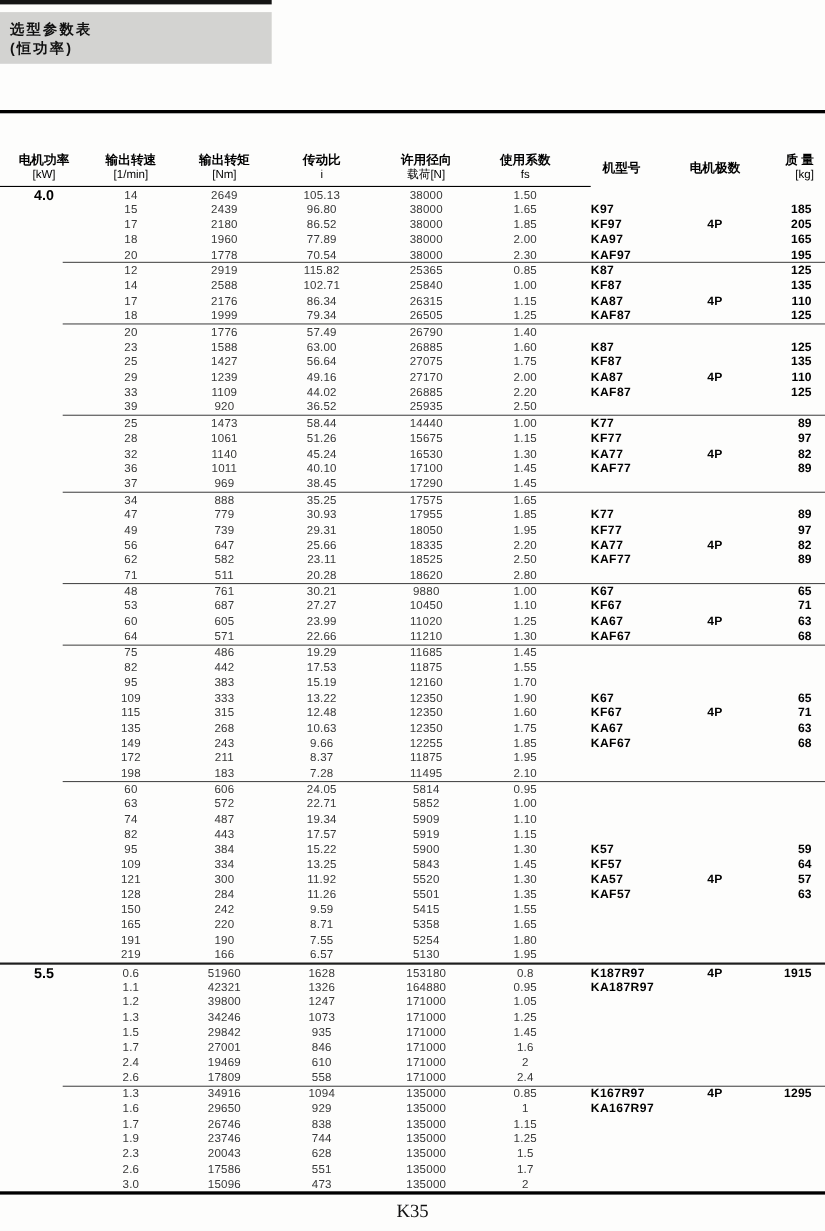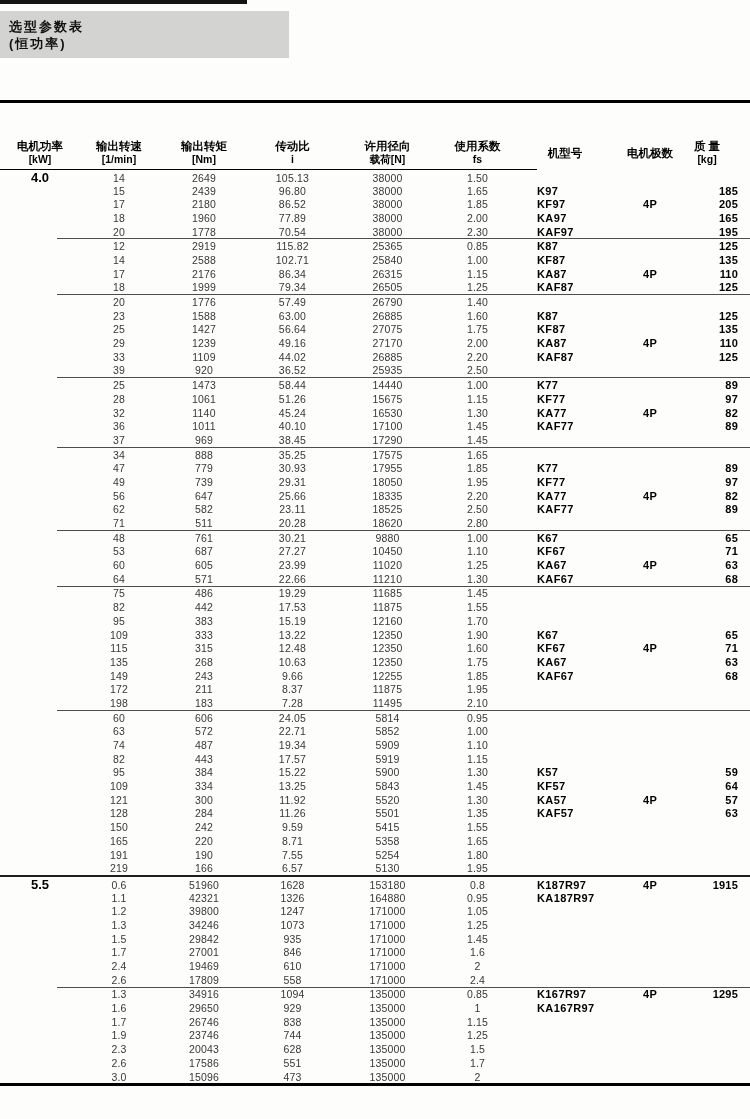--- a/index.html
+++ b/index.html
@@ -3,38 +3,38 @@
 <meta charset="utf-8">
 <style>
   html,body{margin:0;padding:0;background:#e8e8e8;}
   .page{
     position:relative;width:750px;height:1119px;background:#fdfdfc;
     font-family:"Liberation Sans","DejaVu Sans",sans-serif;color:#222;
     overflow:hidden;margin:0 auto;
   }
   .top-bar{position:absolute;top:0;left:0;width:247px;height:4px;background:#141414;}
   .title-box{
-    position:absolute;top:11px;left:0;width:289px;height:47px;box-sizing:border-box;
+    position:absolute;top:11px;left:0;width:247px;height:47px;box-sizing:border-box;
     background:#d3d3d1;padding:7px 0 0 9px;
   }
   .title-box .t1,.title-box .t2{
     font-weight:bold;font-size:13px;letter-spacing:2px;line-height:17px;color:#111;
   }
   
   .tbl{position:absolute;top:100px;left:0;width:750px;}
   .top-rule{height:0;border-top:3px solid #000;}
   .grid-row{
     display:grid;
     grid-template-columns:80px 78px 92px 85px 105px 75px 100px 70px 65px;
     align-items:center;
   }
   .thead{height:32px;padding-top:2px;margin-top:32px;}
   .thead .hc{text-align:center;font-weight:bold;font-size:11.5px;line-height:13px;color:#000;}
-  .thead .hc .sub{font-weight:bold;font-size:10.5px;}
-  .thead .hc.right{padding-right:21px;}
+  .thead .hc .sub{font-weight:normal;font-size:10.5px;}
+  .thead .hc.right{text-align:right;padding-right:10px;}
   .head-underline{height:0;border-top:1.5px solid #000;width:537px;}
   .tbody{}
   .block{position:relative;}
   .block.sep-partial::before{
     content:"";display:block;height:0;border-top:1.5px solid #4d4d4d;margin-left:57px;
   }
   .block.sep-full::before{
     content:"";display:block;height:0;border-top:2.5px solid #1e1e1e;
   }
   .row{height:13.7px;font-size:10.5px;color:#373737;}
@@ -848,14 +848,15 @@
             <div class="c model"></div>
             <div class="c poles"></div>
             <div class="c mass"></div>
           </div>
         </div>
       </div>
 
     <div class="bottom-rule"></div>
   </div>
 
+  <div class="footer">K35</div>
 
 </div>
 
 </body></html>

